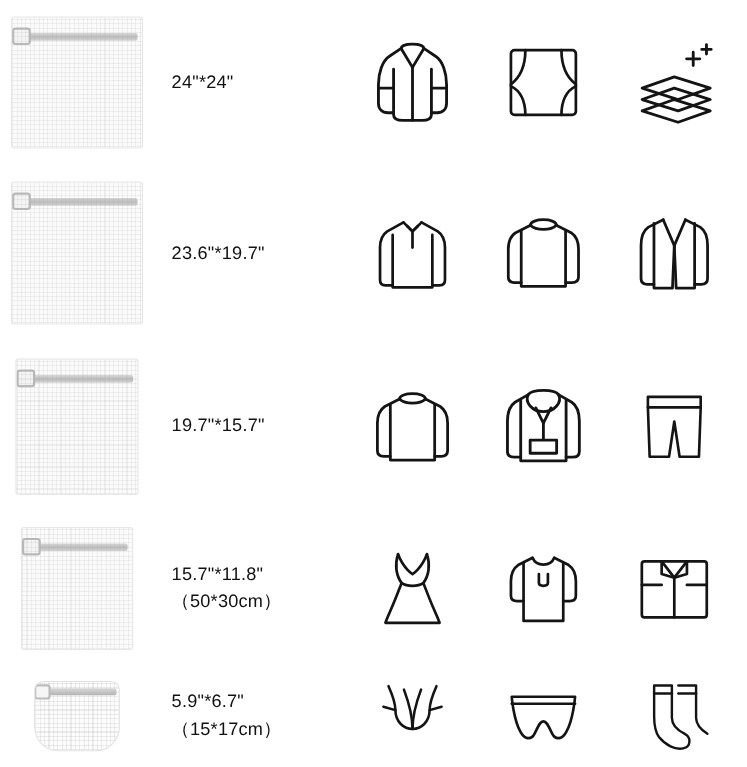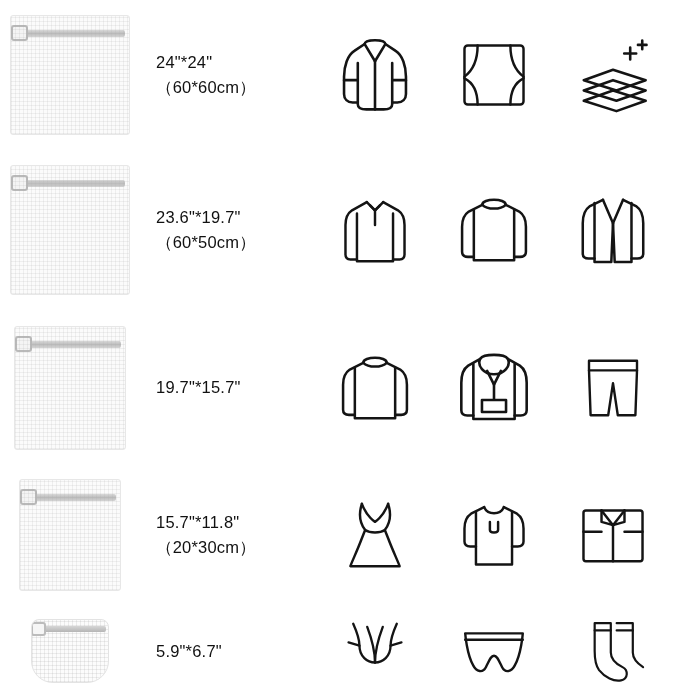--- a/index.html
+++ b/index.html
@@ -150,21 +150,20 @@
 
   <div class="row" style="height:150px;">
     <div class="bag-cell">
       <div class="bag" style="width:118px;height:118px;">
         <div class="zip"></div>
         <div class="zip-pull"></div>
       </div>
     </div>
     <div class="size-cell">
       <div class="size-line">24"*24"</div>
-      <div class="size-line">（60*60cm）</div>
     </div>
     <div class="icons-cell">
       <div class="icon-box">
         <svg width="86" height="86" viewBox="0 0 100 100" fill="none" stroke="#141414" stroke-width="3" stroke-linejoin="round" stroke-linecap="round">
           <path d="M38 14 C38 8 62 8 62 14 L74 22 C82 27 86 40 86 52 L86 72 C86 78 82 82 76 82 L70 82"></path>
           <path d="M62 14 L50 34 L38 14"></path>
           <path d="M38 14 L26 22 C18 27 14 40 14 52 L14 72 C14 78 18 82 24 82 L30 82"></path>
           <path d="M30 36 L30 84 C30 88 34 90 40 90 L60 90 C66 90 70 88 70 84 L70 36"></path>
           <path d="M50 34 L50 90"></path>
           <path d="M14 56 L30 56 M70 56 L86 56"></path>
@@ -193,21 +192,20 @@
 
   <div class="row" style="height:160px;">
     <div class="bag-cell">
       <div class="bag" style="width:118px;height:128px;">
         <div class="zip"></div>
         <div class="zip-pull"></div>
       </div>
     </div>
     <div class="size-cell">
       <div class="size-line">23.6"*19.7"</div>
-      <div class="size-line">（60*50cm）</div>
     </div>
     <div class="icons-cell">
       <div class="icon-box">
         <svg width="82" height="82" viewBox="0 0 100 100" fill="none" stroke="#141414" stroke-width="3" stroke-linejoin="round" stroke-linecap="round">
           <path d="M40 16 L50 26 L60 16"></path>
           <path d="M40 16 L22 26 C16 30 14 36 14 44 L14 80 C14 84 16 86 20 86 L28 86"></path>
           <path d="M60 16 L78 26 C84 30 86 36 86 44 L86 80 C86 84 84 86 80 86 L72 86"></path>
           <path d="M28 30 L28 88 L72 88 L72 30"></path>
           <path d="M50 26 L50 44"></path>
           <path d="M44 20 L50 26 L56 20"></path>
@@ -276,21 +274,21 @@
 
   <div class="row" style="height:140px;">
     <div class="bag-cell">
       <div class="bag" style="width:100px;height:110px;">
         <div class="zip"></div>
         <div class="zip-pull"></div>
       </div>
     </div>
     <div class="size-cell">
       <div class="size-line">15.7"*11.8"</div>
-      <div class="size-line">（20*30cm）</div>
+      <div class="size-line">（50*30cm）</div>
     </div>
     <div class="icons-cell">
       <div class="icon-box">
         <svg width="82" height="82" viewBox="0 0 100 100" fill="none" stroke="#141414" stroke-width="3" stroke-linejoin="round" stroke-linecap="round">
           <path d="M34 12 C40 28 50 34 50 34 C50 34 60 28 66 12"></path>
           <path d="M34 12 C30 24 32 36 38 44 L34 54 C28 70 22 82 20 88 L80 88 C78 82 72 70 66 54 L62 44 C68 36 70 24 66 12"></path>
           <path d="M38 44 C44 48 56 48 62 44"></path>
         </svg>
       </div>
       <div class="icon-box">
@@ -317,20 +315,21 @@
 
   <div class="row" style="height:92px;">
     <div class="bag-cell">
       <div class="bag-round">
         <div class="zip-round"></div>
         <div class="zip-pull-round"></div>
       </div>
     </div>
     <div class="size-cell">
       <div class="size-line">5.9"*6.7"</div>
+      <div class="size-line">（15*17cm）</div>
     </div>
     <div class="icons-cell">
       <div class="icon-box">
         <svg width="78" height="70" viewBox="0 0 100 90" fill="none" stroke="#141414" stroke-width="3" stroke-linejoin="round" stroke-linecap="round">
           <path d="M22 10 C22 10 30 28 30 38 C30 52 40 60 50 60 C50 48 46 30 40 14"></path>
           <path d="M78 10 C78 10 70 28 70 38 C70 52 60 60 50 60 C50 48 54 30 60 14"></path>
           <path d="M30 38 L16 34 M70 38 L84 34"></path>
         </svg>
       </div>
       <div class="icon-box">

